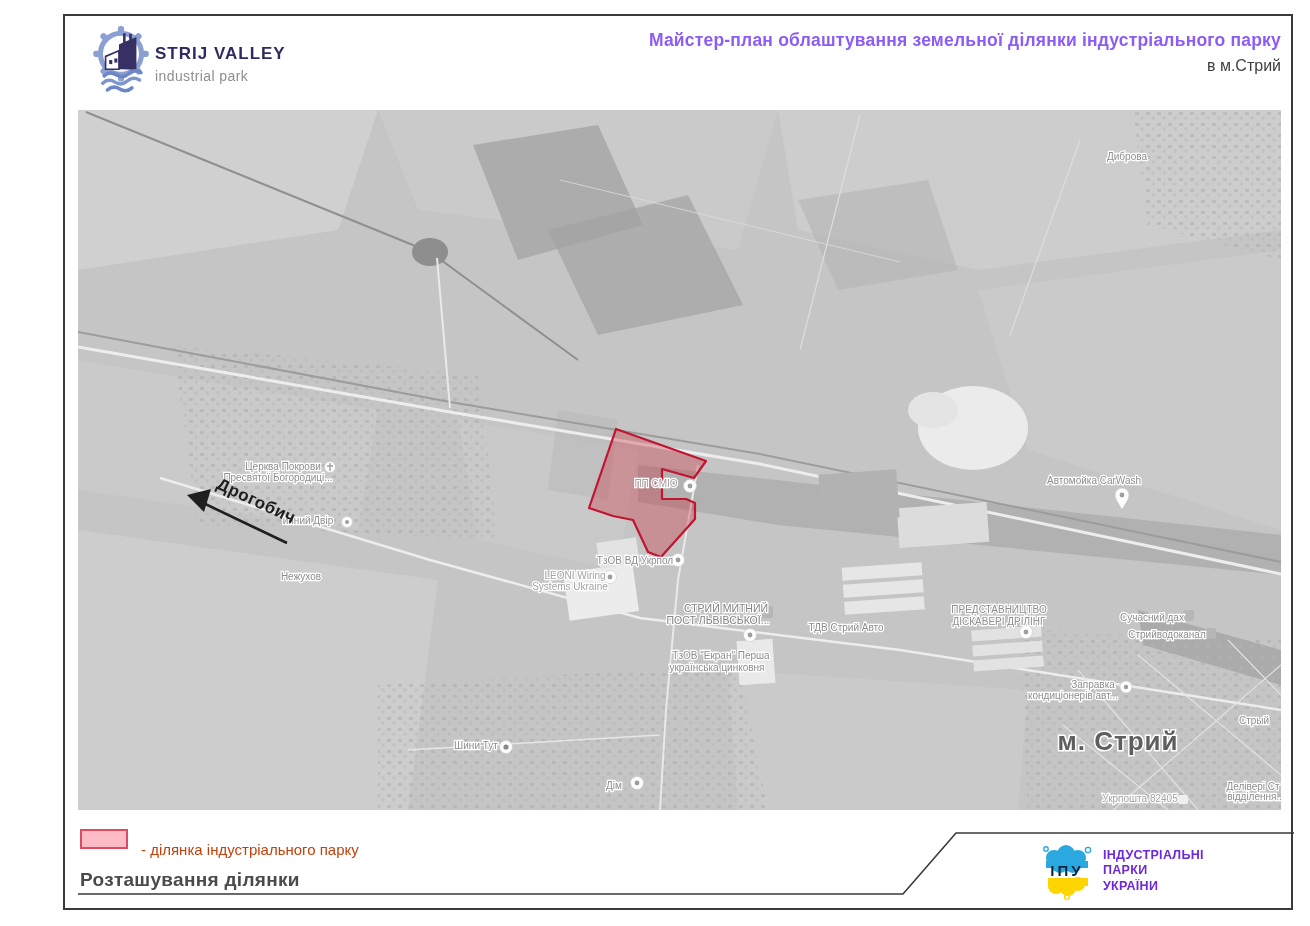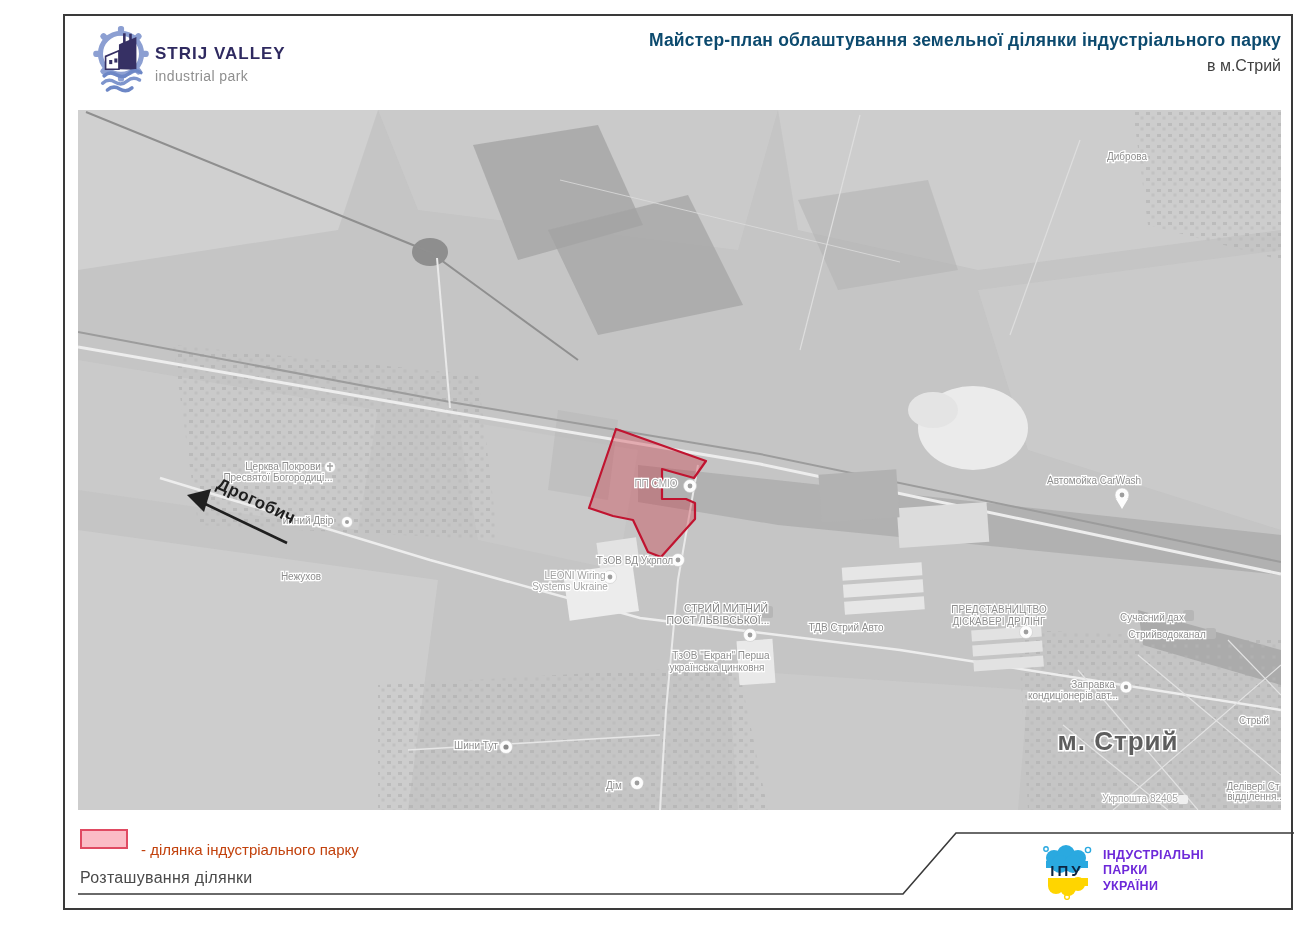--- a/index.html
+++ b/index.html
@@ -4,34 +4,34 @@
 <style>
   html,body{margin:0;padding:0;background:#ffffff;}
   body{width:1310px;height:926px;position:relative;font-family:"Liberation Sans",sans-serif;overflow:hidden;}
   .frame{position:absolute;left:63px;top:14px;width:1230px;height:896px;border:2px solid #3a3a3a;background:#ffffff;box-sizing:border-box;}
   
   .logo-icon{position:absolute;left:84px;top:22px;width:74px;height:76px;}
   .logo-text{position:absolute;left:155px;top:44px;}
   .logo-title{font-size:17px;font-weight:bold;color:#2f2a60;letter-spacing:1px;}
   .logo-sub{font-size:14px;color:#8f8f8f;margin-top:4px;letter-spacing:0.4px;}
   .head-titles{position:absolute;right:29px;top:30px;text-align:right;width:760px;}
-  .head-title{font-size:17.5px;font-weight:bold;color:#0c4a6e;letter-spacing:0.2px;}
+  .head-title{font-size:17.5px;font-weight:bold;color:#8b5cf6;letter-spacing:0.2px;}
   .head-sub{font-size:16px;color:#404040;margin-top:6px;}
   
   .map-wrap{position:absolute;left:78px;top:110px;width:1203px;height:700px;background:#d946ef;}
   .map-wrap svg{display:block;}
   .mlabel{font-size:10px;fill:#8d8d8d;stroke:#ffffff;stroke-width:2.4px;paint-order:stroke;font-family:"Liberation Sans",sans-serif;}
   .mlabel-dk{fill:#838383;font-size:10.5px;}
   .mlabel-lt{fill:#a3a3a3;}
   .city-label{font-size:26px;font-weight:bold;fill:#5e5e5e;letter-spacing:1px;stroke:#ffffff;stroke-width:3px;paint-order:stroke;}
   .droho-label{font-size:17px;font-weight:bold;fill:#1f1f1f;letter-spacing:0.5px;}
   
   .legend-swatch{position:absolute;left:80px;top:829px;width:48px;height:20px;background:#fbbcc6;border:2px solid #e04a62;box-sizing:border-box;}
   .legend-label{position:absolute;left:141px;top:833px;font-size:15px;color:#c2410c;margin-top:8px;}
-  .footer-caption{position:absolute;left:80px;top:869px;font-size:16px;font-weight:normal;color:#4a4a4a;letter-spacing:0.3px;}
+  .footer-caption{position:absolute;left:80px;top:869px;font-size:19px;font-weight:bold;color:#4a4a4a;letter-spacing:0.3px;}
   .footer-lines{position:absolute;left:63px;top:825px;width:1232px;height:80px;pointer-events:none;}
   
   .org{position:absolute;left:1040px;top:842px;display:flex;align-items:center;}
   .org-icon{width:54px;height:58px;}
   .org-text{margin-left:9px;font-size:12.5px;font-weight:bold;color:#6d28d9;line-height:15.5px;letter-spacing:0.3px;}
 </style>
 </head>
 <body>
 
 <div class="frame"></div>

